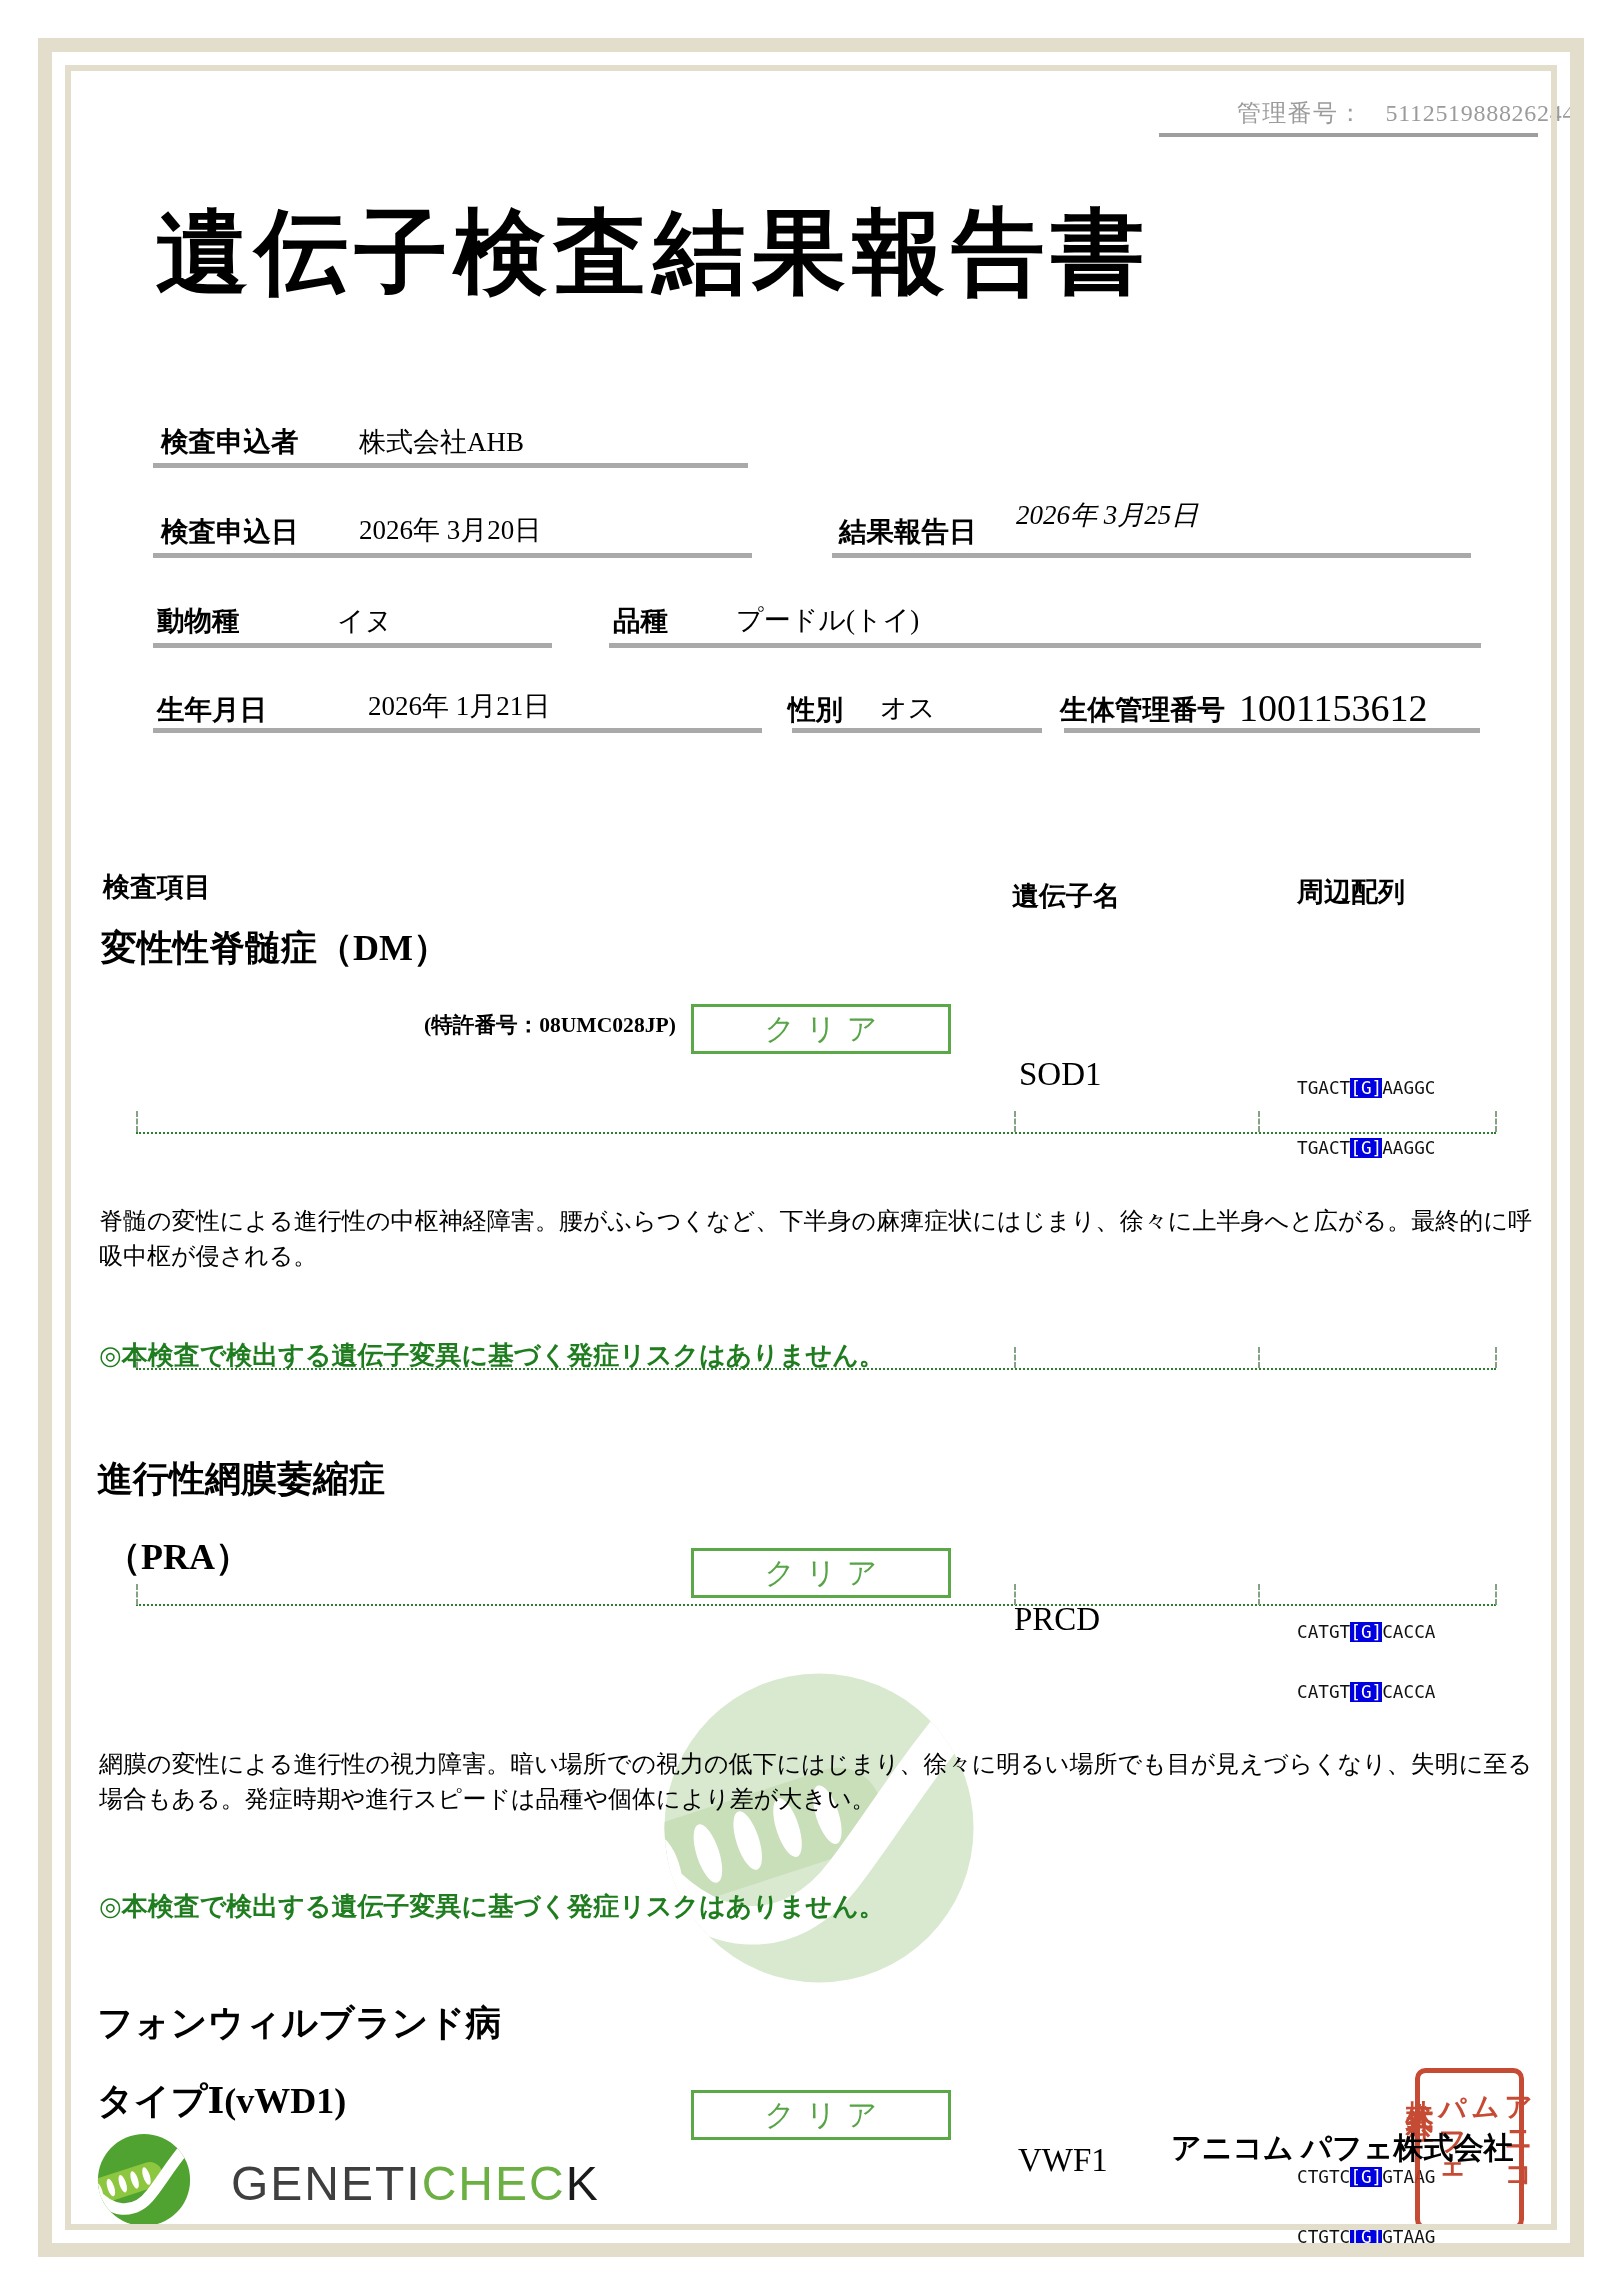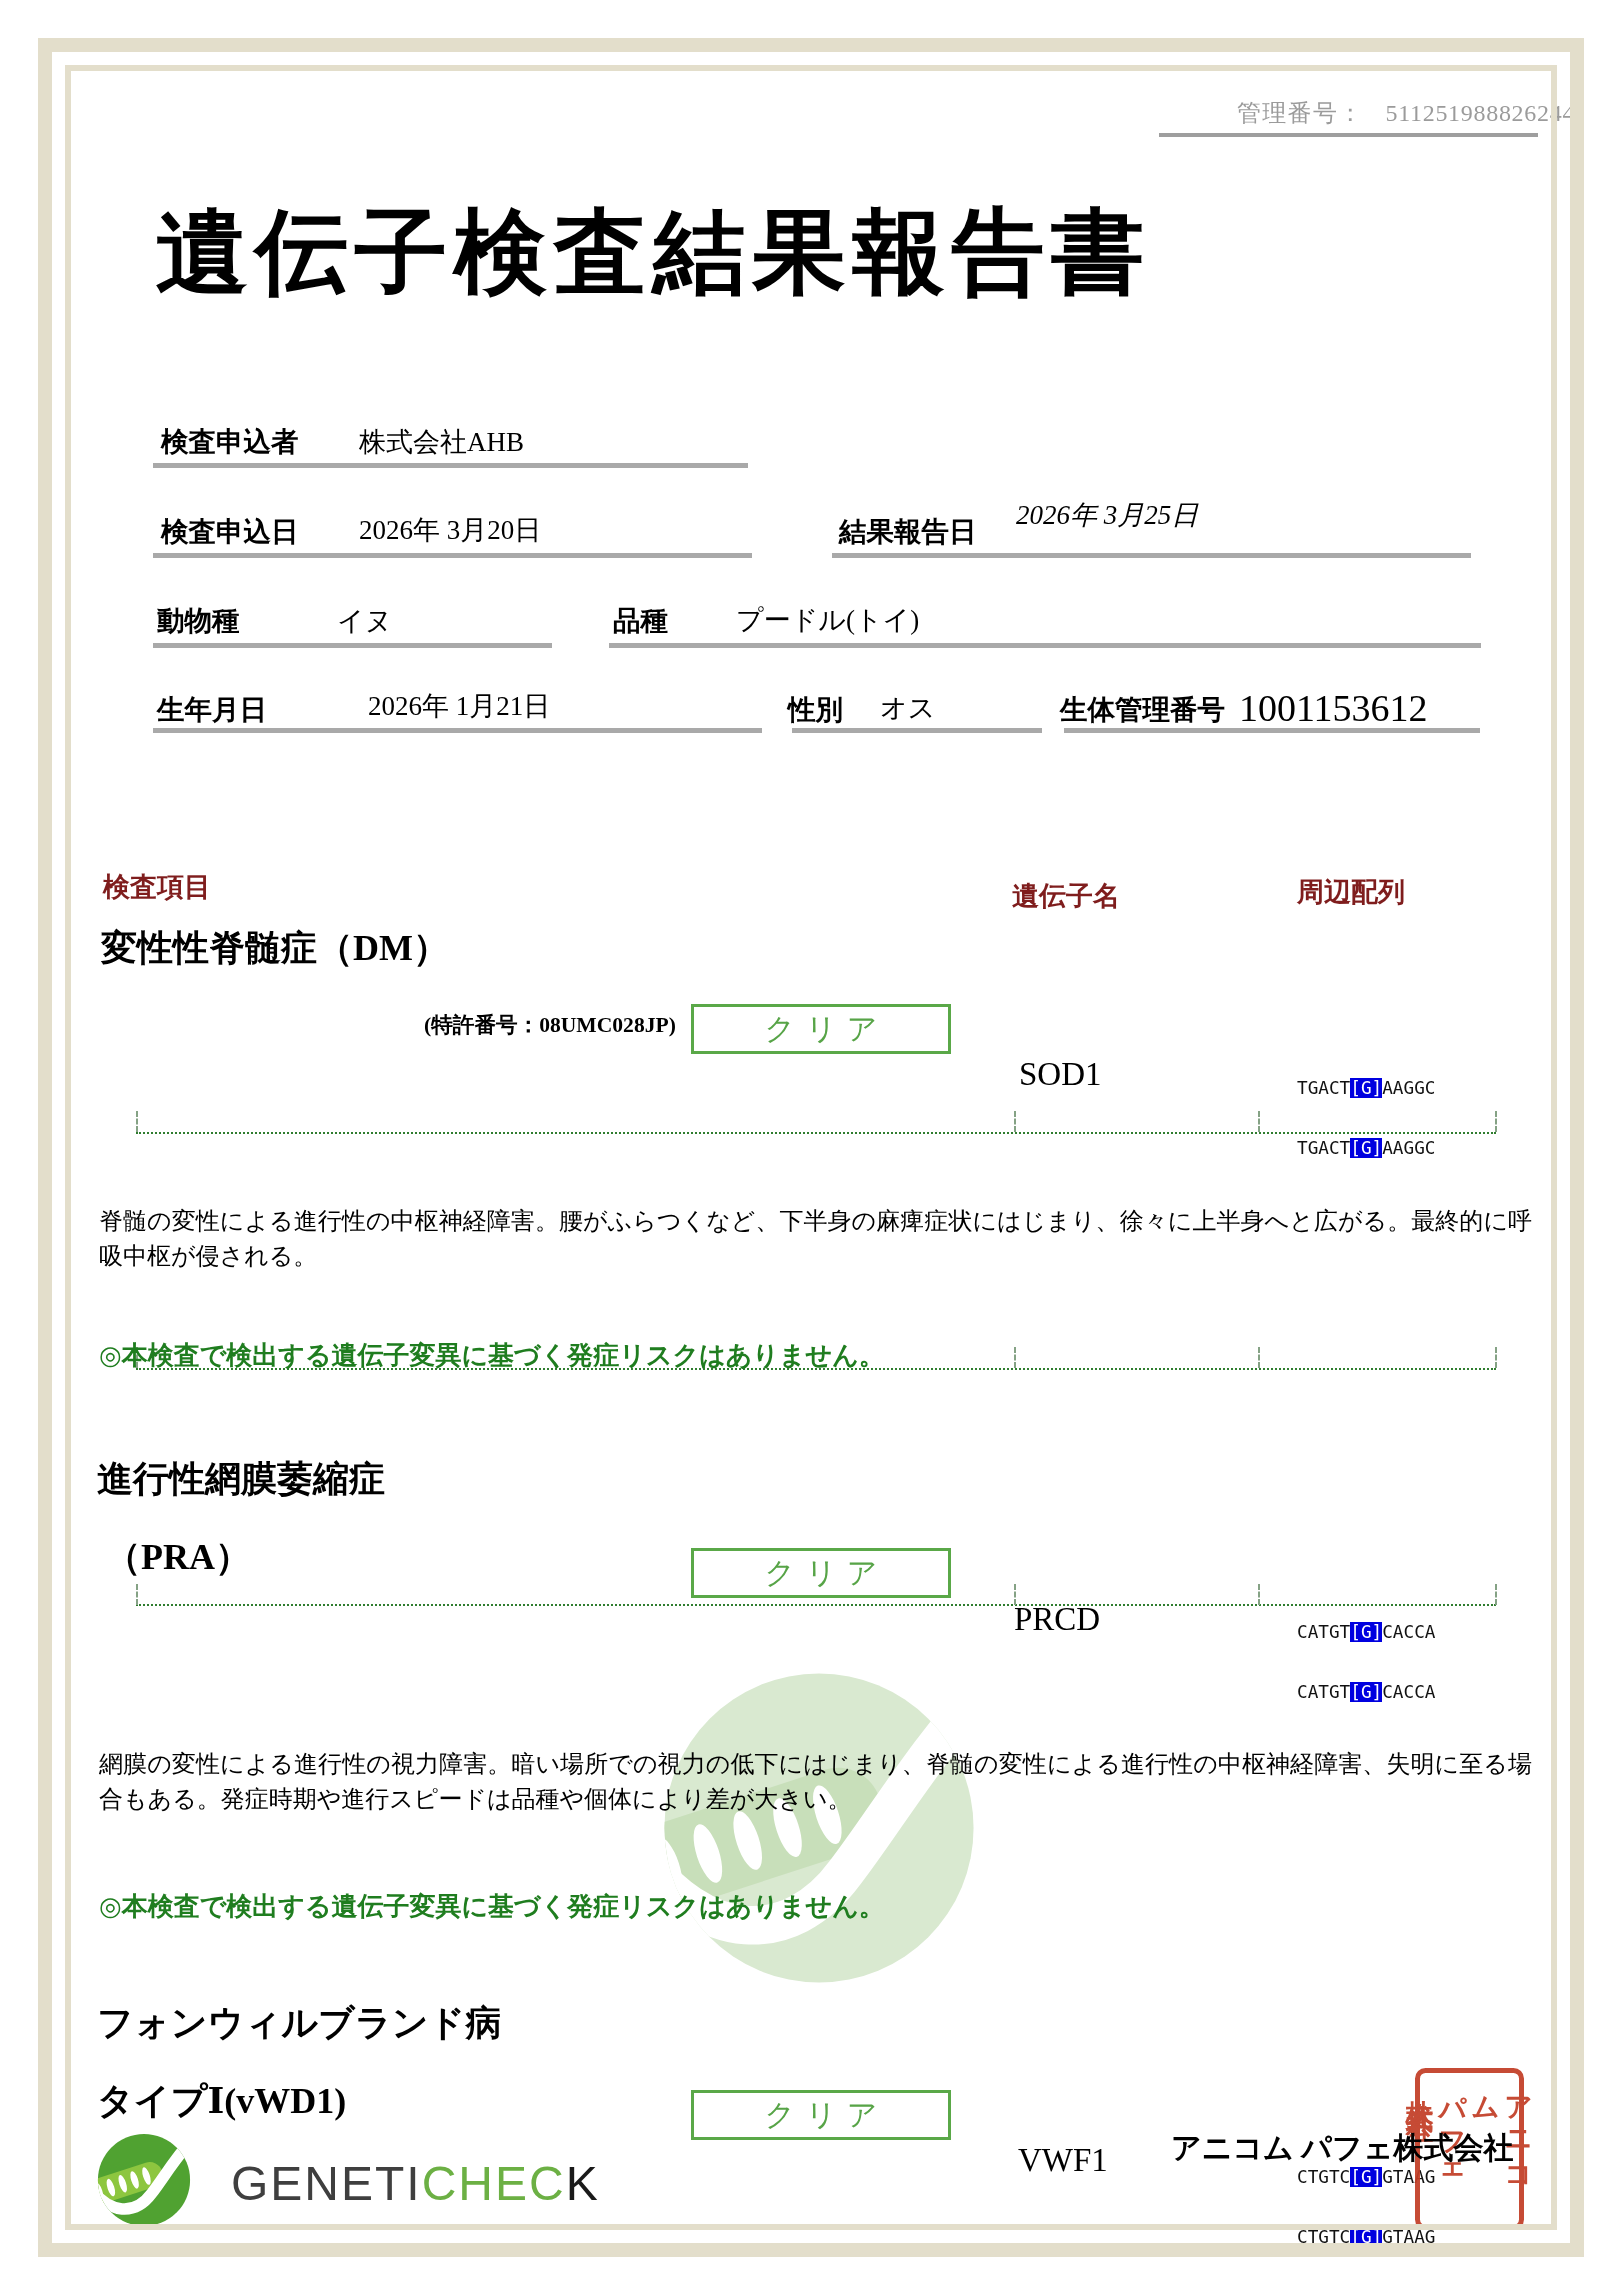--- a/index.html
+++ b/index.html
@@ -15,21 +15,21 @@
   .mgmt .num{margin-left:22px;letter-spacing:0.7px;}
   .mgmt-line{position:absolute;top:133px;left:1159px;width:379px;height:3.9px;background:#9e9e9e;}
   
   .title{position:absolute;top:204px;left:0;width:1306px;text-align:center;
         font-size:93px;font-weight:bold;letter-spacing:6.5px;line-height:98px;}
   
   .lbl{position:absolute;font-size:27.5px;font-weight:bold;white-space:nowrap;}
   .val{position:absolute;font-size:27px;white-space:nowrap;}
   .uline{position:absolute;height:4.6px;background:#a9a9a9;}
   
-  .col-head{position:absolute;font-size:27px;font-weight:bold;color:#7f1d1d;white-space:nowrap;}
+  .col-head{position:absolute;font-size:27px;font-weight:bold;color:#000000;white-space:nowrap;}
   .disease{position:absolute;font-size:36px;font-weight:bold;white-space:nowrap;line-height:39px;}
   .patent{position:absolute;font-size:21.6px;font-weight:600;white-space:nowrap;}
   .clear-btn{position:absolute;width:254px;height:44px;border:3.3px solid #5aa848;
         display:flex;align-items:center;justify-content:center;background:#fff;}
   .clear-btn span{font-size:30px;color:#57a447;letter-spacing:10.5px;padding-left:10.5px;}
   .gene{position:absolute;font-size:33px;white-space:nowrap;}
   .seq{position:absolute;font-family:"DejaVu Sans Mono",monospace;font-size:17.7px;
         white-space:nowrap;color:#111;}
   .seq .mut{background:#0000e0;color:#fff;}
   .desc{position:absolute;width:1433px;font-size:24px;line-height:35px;text-align:justify;}
@@ -139,21 +139,21 @@
   <div class="tick" style="left:1495px;top:1111px;"></div>
 
   <div class="disease fg" style="left:97px;top:1160px;">進行性網膜萎縮症</div>
   <div class="disease fg" style="left:105px;top:1199px;">（PRA）</div>
   <div class="clear-btn fg" style="left:691px;top:1170px;">
     <span>クリア</span>
   </div>
   <div class="gene fg" style="left:1014px;top:1173px;">PRCD</div>
   <div class="seq fg" style="left:1297px;top:1157px;"><span>CATGT</span><span class="mut">[G]</span><span>CACCA</span></div>
   <div class="seq fg" style="left:1297px;top:1197px;"><span>CATGT</span><span class="mut">[G]</span><span>CACCA</span></div>
-  <div class="desc fg" style="left:99px;top:1242px;">網膜の変性による進行性の視力障害。暗い場所での視力の低下にはじまり、脊髄の変性による進行性の中枢神経障害、失明に至る場合もある。発症時期や進行スピードは品種や個体により差が大きい。</div>
+  <div class="desc fg" style="left:99px;top:1242px;">網膜の変性による進行性の視力障害。暗い場所での視力の低下にはじまり、徐々に明るい場所でも目が見えづらくなり、失明に至る場合もある。発症時期や進行スピードは品種や個体により差が大きい。</div>
   <div class="risk fg" style="left:99px;top:1314px;">◎本検査で検出する遺伝子変異に基づく発症リスクはありません。</div>
   <div class="sep" style="top:1368px;"></div>
   <div class="tick" style="left:136px;top:1347px;"></div>
   <div class="tick" style="left:1014px;top:1347px;"></div>
   <div class="tick" style="left:1258px;top:1347px;"></div>
   <div class="tick" style="left:1495px;top:1347px;"></div>
 
   <div class="disease fg" style="left:97px;top:1394px;">フォンウィルブランド病</div>
   <div class="disease fg" style="left:97px;top:1433px;">タイプⅠ(vWD1)</div>
   <div class="clear-btn fg" style="left:691px;top:1402px;">

